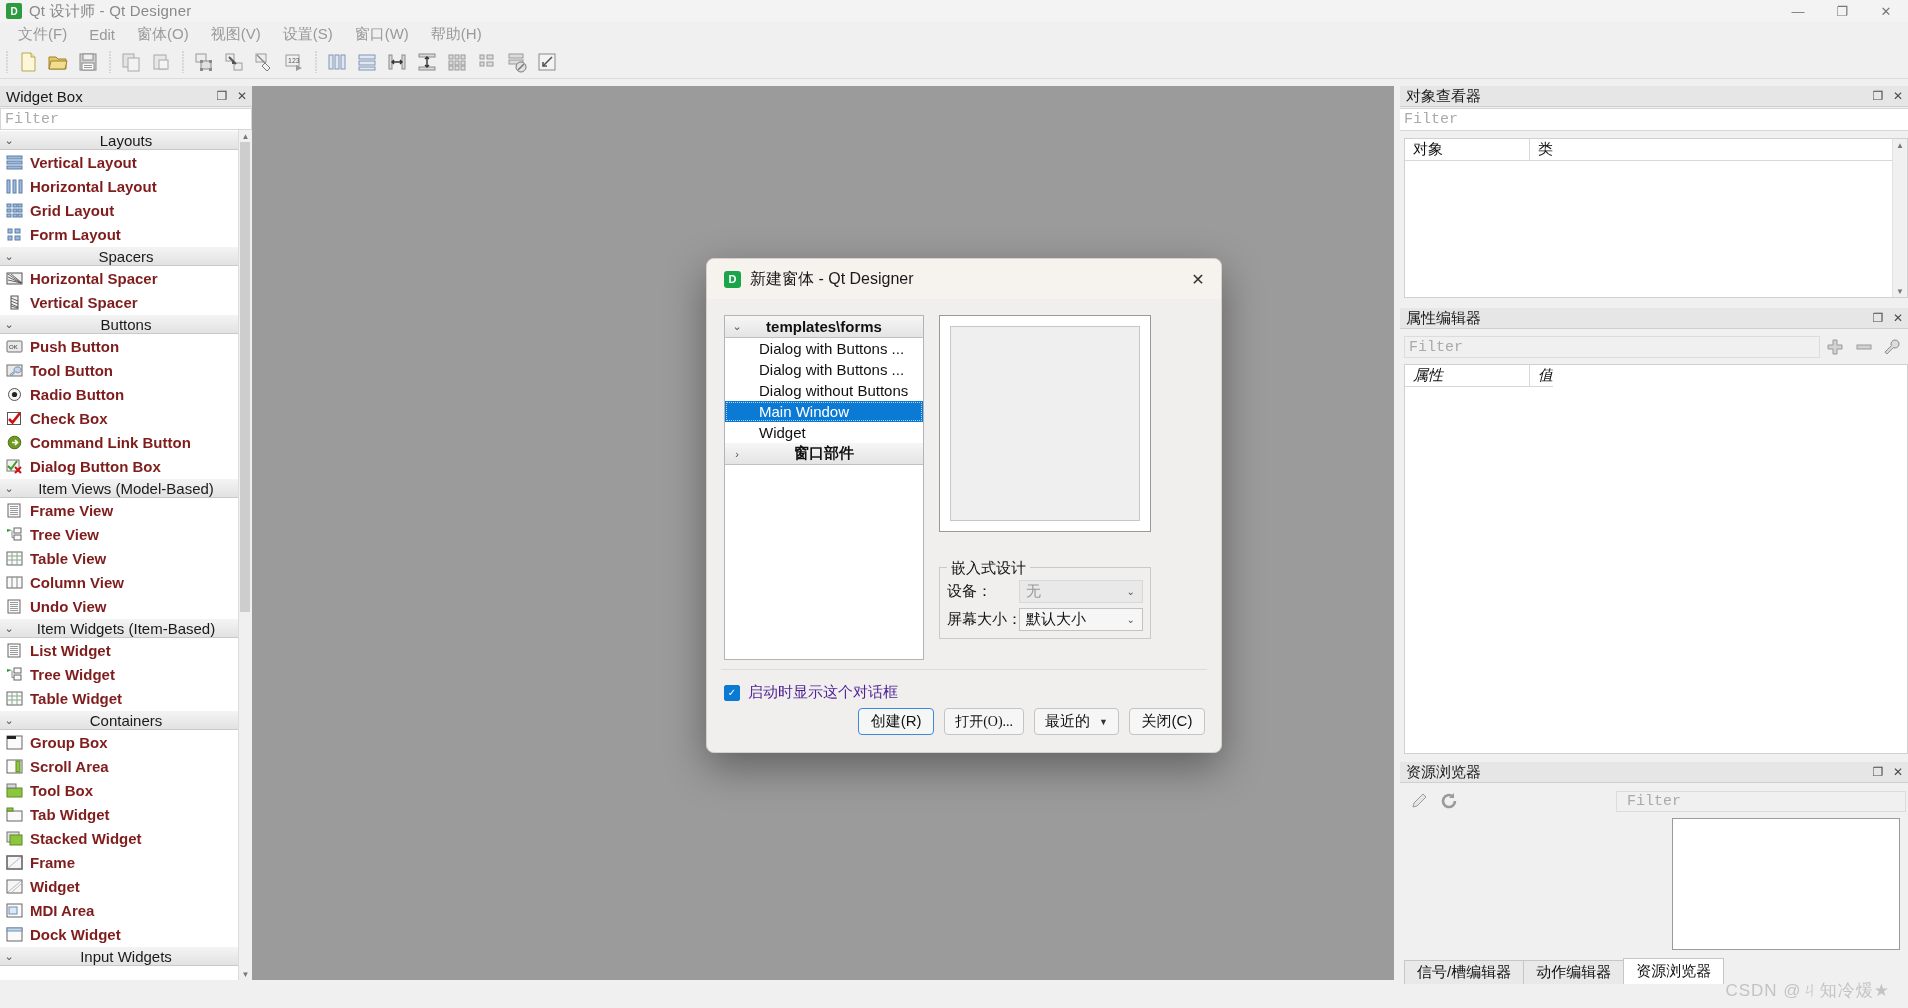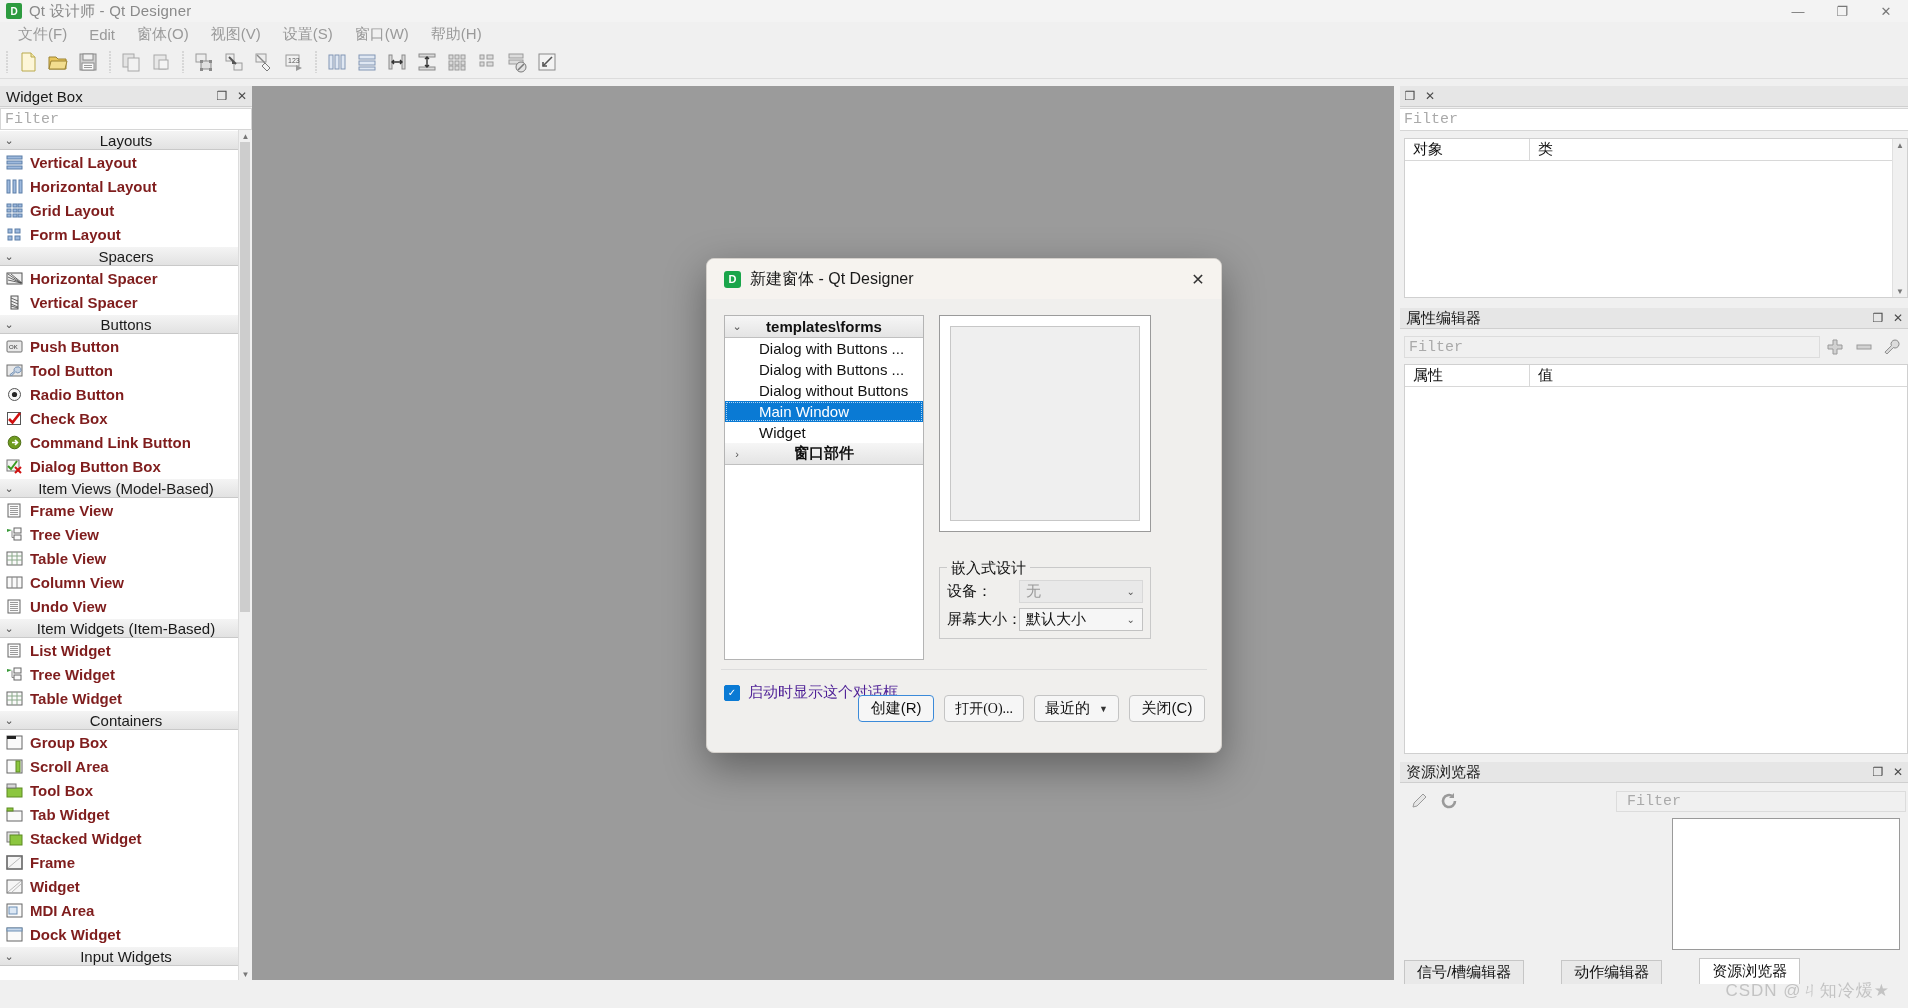--- a/index.html
+++ b/index.html
@@ -112,21 +112,21 @@
   .erow .el{font-size:15px;color:#111;white-space:nowrap;}
   .combo{flex:1;height:23px;background:#e9e9e9;border:1px solid #d8d8d8;box-sizing:border-box;
          display:flex;align-items:center;position:relative;}
   .combo .cv{font-size:15px;padding-left:6px;}
   .combo .cc{position:absolute;right:7px;font-size:10px;color:#555;}
   .dlg-sep{position:absolute;left:14px;right:14px;top:410px;height:1px;background:#dcdcdc;}
   .chkrow{position:absolute;left:17px;top:424px;display:flex;align-items:center;}
   .chk{width:14px;height:14px;background:#0a7ad4;border:1px solid #0a7ad4;border-radius:2px;
        display:flex;align-items:center;justify-content:center;color:#fff;font-size:10px;}
   .chkrow .cl{font-size:15px;color:#4c1d95;padding-left:8px;}
-  .dlg-btns{position:absolute;right:16px;top:436px;display:flex;}
+  .dlg-btns{position:absolute;right:16px;top:449px;display:flex;}
   .dbtn{height:27px;min-width:76px;padding:0 10px;background:#f6f6f6;border:1px solid #c4c4c4;
         border-radius:4px;display:flex;align-items:center;justify-content:center;font-size:15px;
         color:#111;margin-left:10px;box-sizing:border-box;}
   .dbtn.default{border:1px solid #3b8ad9;}
   .dbtn.mono{font-family:Liberation Serif, serif;font-size:14px;}
   .dbtn .arr{font-size:9px;margin-left:9px;color:#333;}
 
   .watermark{position:absolute;right:18px;bottom:6px;font-size:17px;color:#c3c3c3;letter-spacing:1px;}
 </style>
 </head>
@@ -633,20 +633,21 @@
       <div class="wb-arrow" style="top:0;">▲</div>
       <div class="wb-thumb"></div>
       <div class="wb-arrow" style="bottom:0;">▼</div>
     </div>
   </div>
 
   <div class="canvas"></div>
 
   <div class="rdock" style="left:1400px;top:86px;width:508px;height:216px;">
     <div class="dock-title">
+      <div class="dt-text">对象查看器</div>
       <div class="dt-btn">❐</div>
       <div class="dt-btn">✕</div>
     </div>
     <div class="filter-row" style="margin-top:1px;height:23px;border-left:none;border-right:none;">
       <span class="ph">Filter</span>
     </div>
     <div style="position:absolute;left:4px;top:52px;right:0;bottom:4px;display:flex;
                 border:1px solid #d0d0d0;box-sizing:border-box;background:#fff;">
       <div style="flex:1;display:flex;flex-direction:column;justify-content:center;">
         <div class="tbl-head">
@@ -685,21 +686,21 @@
       </div>
       <div style="width:28px;display:flex;align-items:center;justify-content:center;">
         <svg width="20" height="20" viewBox="0 0 20 20">
             <path d="M13 3a4 4 0 00-3.6 5.7L3 15.1 4.9 17l6.4-6.4A4 4 0 1013 3z" fill="#dcdcdc" stroke="#8a8a8a"></path>
           </svg>
       </div>
     </div>
 
     <div style="position:absolute;left:4px;top:56px;right:0;bottom:4px;display:flex;
                 border:1px solid #d0d0d0;box-sizing:border-box;background:#fff;">
-      <div style="flex:1;display:flex;flex-direction:column;">
+      <div style="flex:1;display:flex;font-style:italic;">
         <div class="tbl-head">
           <div class="th" style="width:125px;border-right:1px solid #d8d8d8;">属性</div>
           <div class="th" style="flex:1;">值</div>
         </div>
         <div class="tbl-body" style="flex:1;"></div>
       </div>
     </div>
   </div>
 
   <div class="rdock" style="left:1400px;top:762px;width:508px;height:196px;">
@@ -725,21 +726,21 @@
       <div class="filter-row" style="width:290px;height:21px;background:#f0f0f0;border:1px solid #dcdcdc;
                   justify-content:flex-start;">
         <span class="ph" style="padding-left:10px;">Filter</span>
       </div>
     </div>
 
     <div style="position:absolute;left:272px;top:56px;right:8px;bottom:8px;background:#fff;
                 border:1px solid #9a9a9a;box-sizing:border-box;"></div>
   </div>
 
-  <div class="tabs" style="left:1404px;top:958px;gap:38px;">
+  <div class="tabs" style="left:1404px;top:958px;">
     <div class="tab">信号/槽编辑器</div>
     <div class="tab">动作编辑器</div>
     <div class="tab active">资源浏览器</div>
   </div>
 
   <div class="watermark">CSDN @ㄐ知冷煖★</div>
 
   <div class="dlg-shadow"></div>
   <div class="dialog">
 

